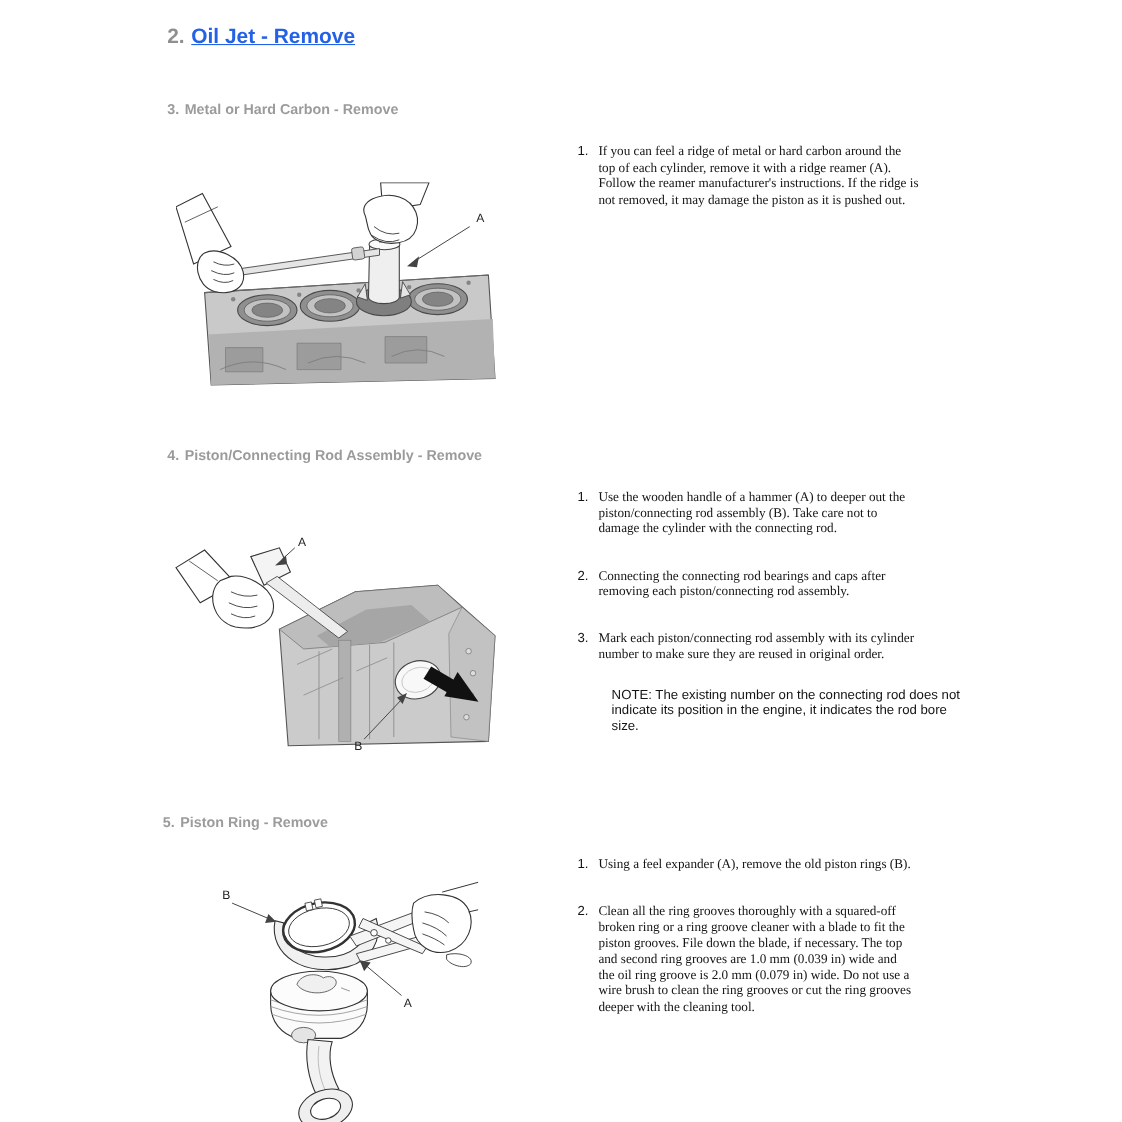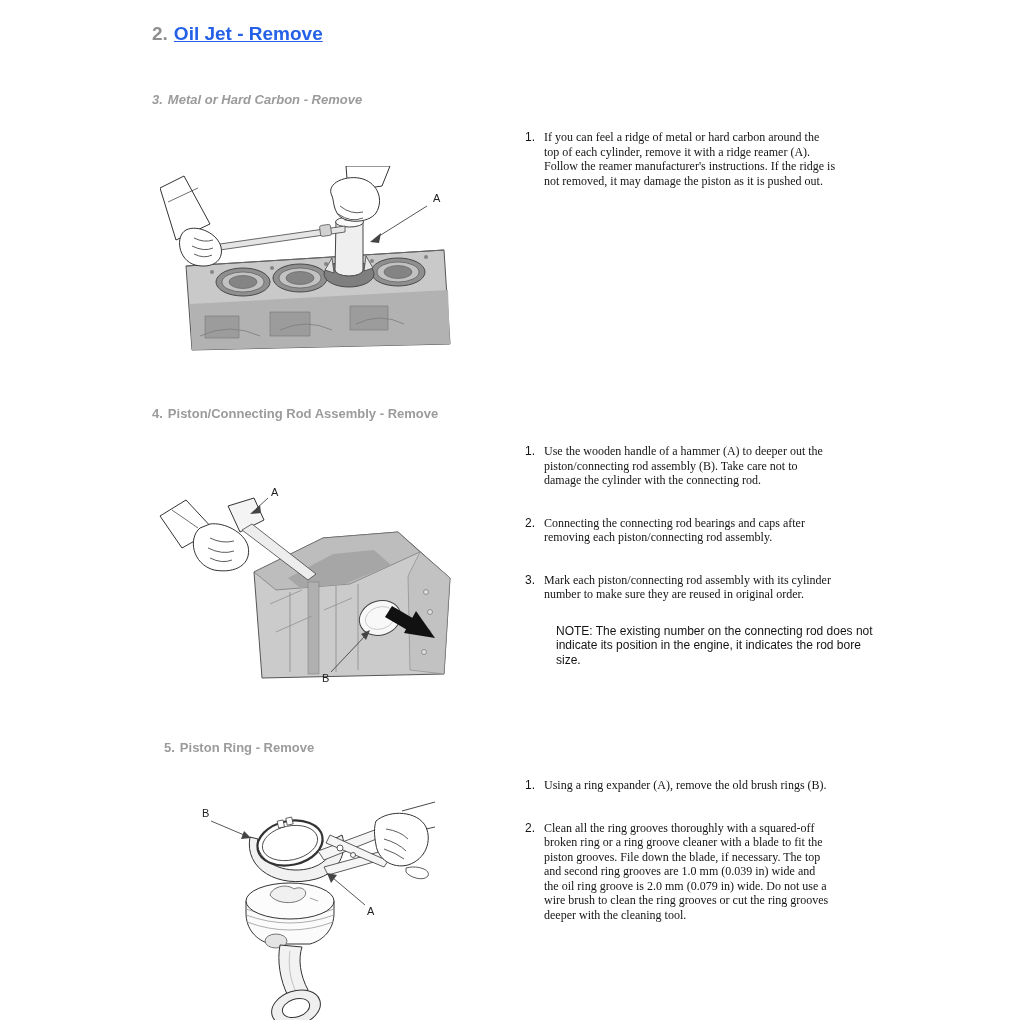--- a/index.html
+++ b/index.html
@@ -3,23 +3,23 @@
 <meta charset="utf-8">
 <style>
   html,body{margin:0;padding:0;background:#ffffff;}
   .page{position:relative;width:1020px;height:1020px;background:#fff;overflow:hidden;
         font-family:"Liberation Sans",sans-serif;color:#141414;}
   .nav-line{position:absolute;left:152px;top:23px;font-size:19px;font-weight:bold;color:#8f8f8f;}
   .nav-line .num{margin-right:6px;}
   .nav-line a{color:#2461e6;text-decoration:underline;cursor:pointer;}
   .sec-heading{position:absolute;margin:0;font-size:13px;font-weight:bold;color:#9b9b9b;}
   .sec-heading .sp{margin-right:5px;}
-  #h3{left:152px;top:92px;font-style:italic;}
+  #h3{left:152px;top:92px;}
   #h4{left:152px;top:406px;text-align:center;}
-  #h5{left:164px;top:740px;}
+  #h5{left:148px;top:740px;}
   .fig{position:absolute;}
   #fig1{left:160px;top:166px;width:296px;height:187px;}
   #fig2{left:158px;top:480px;width:302px;height:210px;}
   #fig3{left:190px;top:795px;width:245px;height:225px;overflow:hidden;}
   .steps{position:absolute;left:525px;width:392px;}
   #steps3{top:130px;}
   #steps4{top:444px;}
   #steps5{top:778px;}
   .step{display:flex;margin-bottom:28px;font-size:12px;line-height:14.5px;}
   .step .num{width:19px;flex:none;}
@@ -225,21 +225,21 @@
 
       <text x="177" y="120">A</text>
       <line x1="175" y1="110" x2="143" y2="83" stroke="#444" stroke-width="0.9"></line>
       <polygon points="137,78 147,80 141,88" fill="#444"></polygon>
     </svg>
   </div>
 
   <div class="steps" id="steps5">
     <div class="step">
       <span class="num">1.</span>
-      <span class="txt">Using a ring expander (A), remove the old brush rings (B).</span>
+      <span class="txt">Using a feel expander (A), remove the old piston rings (B).</span>
     </div>
     <div class="step">
       <span class="num">2.</span>
       <span class="txt">Clean all the ring grooves thoroughly with a squared-off
 broken ring or a ring groove cleaner with a blade to fit the
 piston grooves. File down the blade, if necessary. The top
 and second ring grooves are 1.0 mm (0.039 in) wide and
 the oil ring groove is 2.0 mm (0.079 in) wide. Do not use a
 wire brush to clean the ring grooves or cut the ring grooves
 deeper with the cleaning tool.</span>

